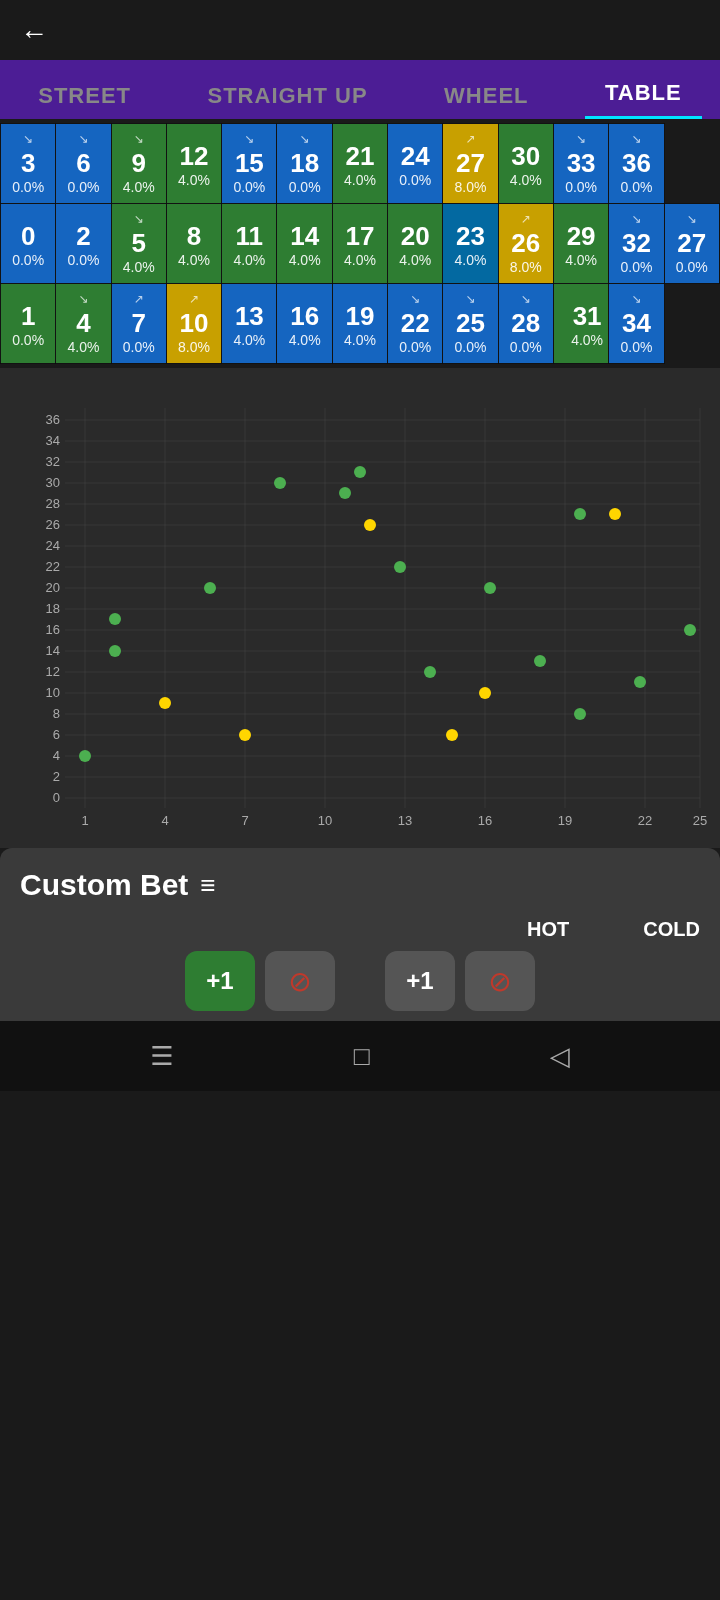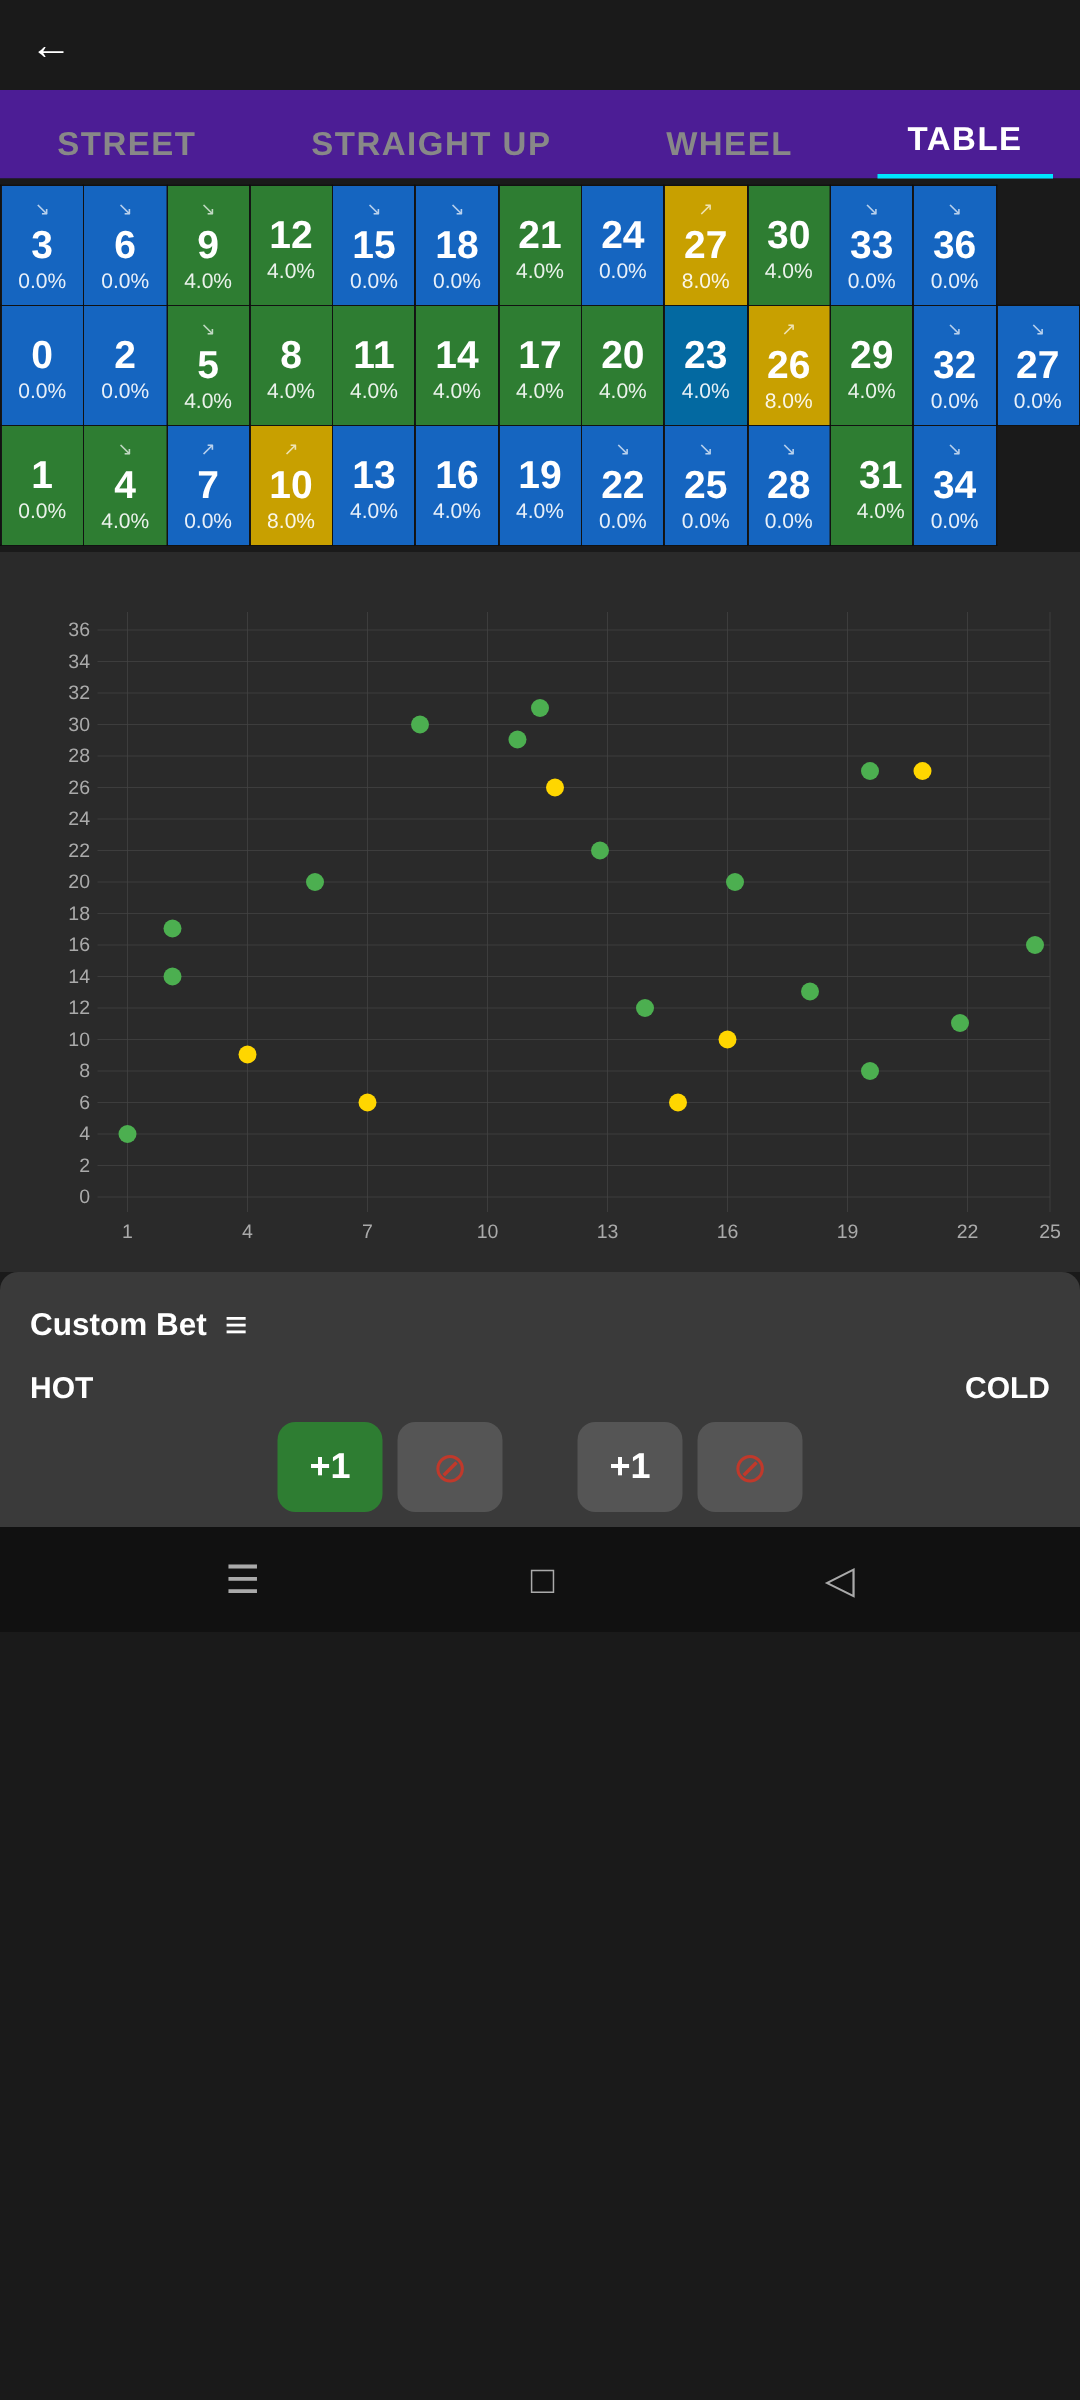--- a/index.html
+++ b/index.html
@@ -106,32 +106,32 @@
       padding: 20px 20px 10px 20px;
       border-radius: 12px 12px 0 0;
       margin-top: 0;
     }
     .custom-bet-row {
       display: flex;
       align-items: center;
       margin-bottom: 16px;
     }
     .custom-bet-label {
-      font-size: 21px;
+      font-size: 30px;
       font-weight: bold;
       color: white;
       margin-right: 12px;
     }
     .hamburger-icon {
       font-size: 26px;
       color: white;
     }
     .hot-cold-row {
       display: flex;
-      justify-content: space-between;
+      justify-content: flex-end;
       gap: 74px;
       align-items: center;
       margin-bottom: 10px;
     }
     .hc-label {
       font-size: 20px;
       font-weight: bold;
       color: white;
       text-align: center;
     }

